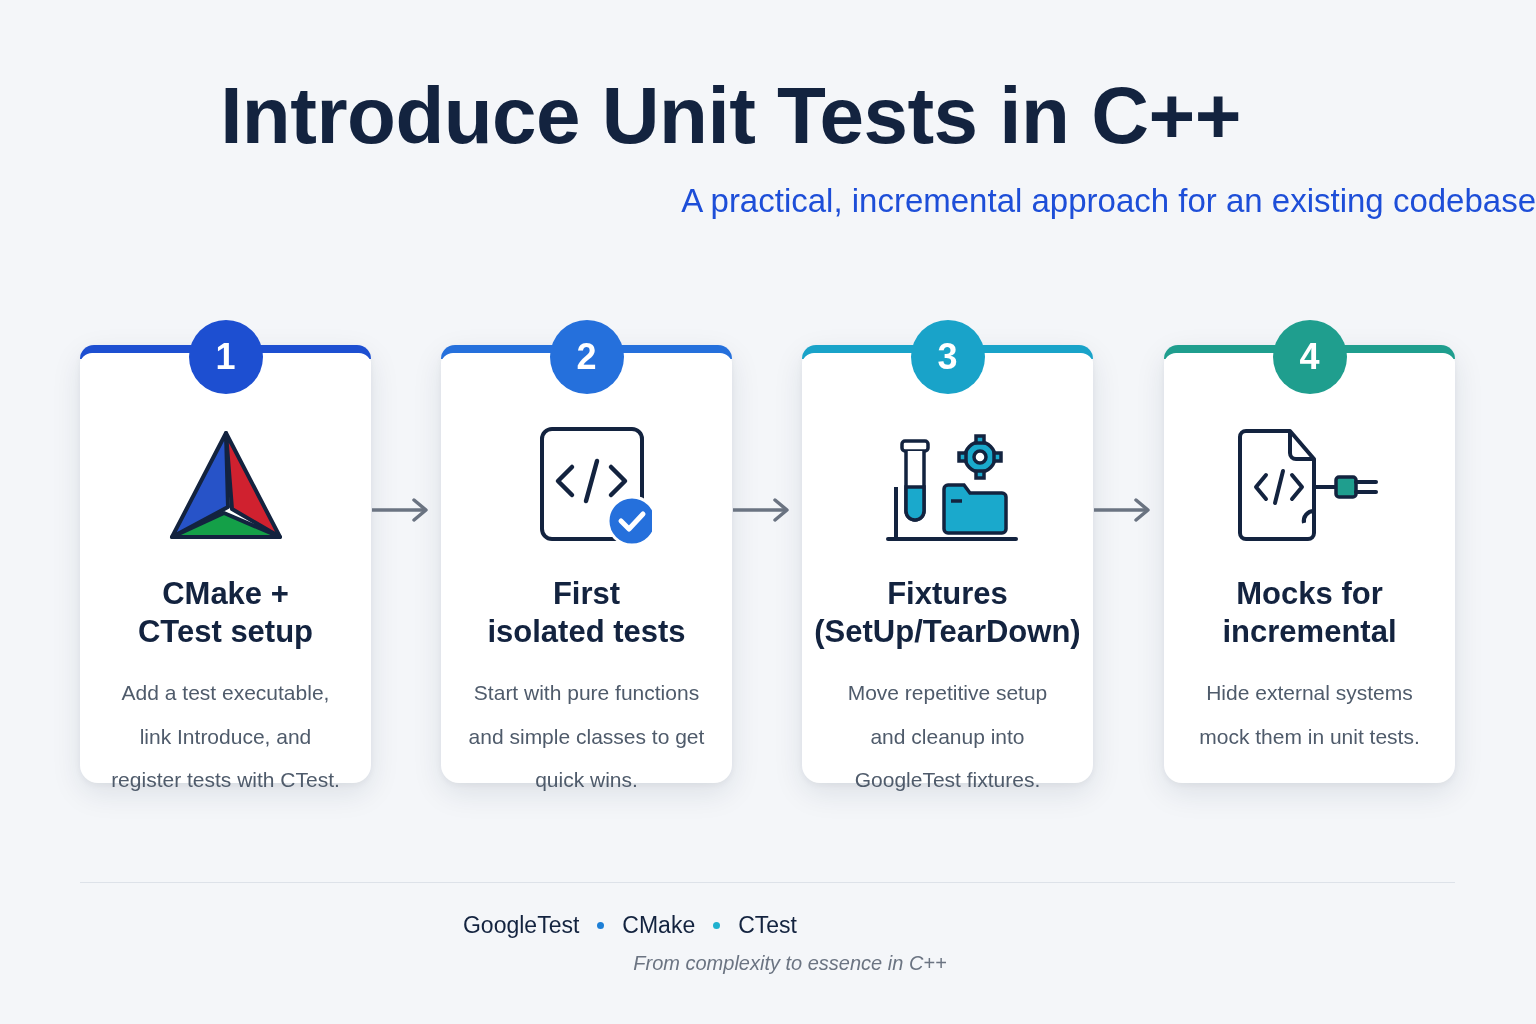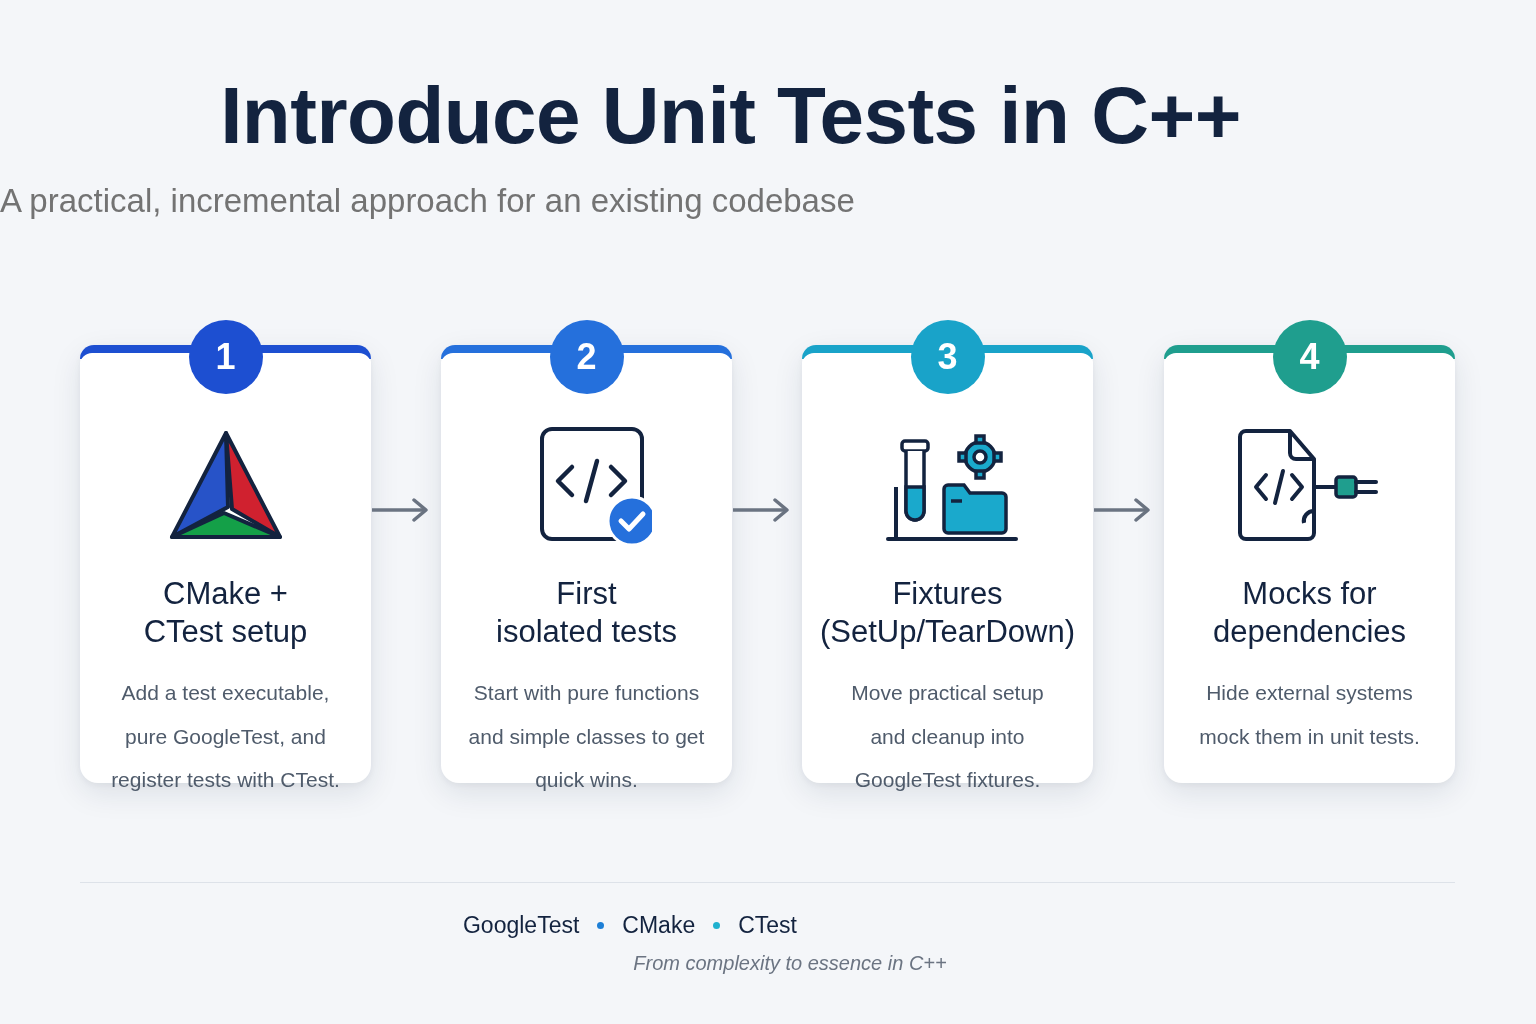--- a/index.html
+++ b/index.html
@@ -11,21 +11,21 @@
     position: relative;
     overflow: hidden;
   }
   .title {
     position: absolute; top: 70px; left: 0; width: 1461px;
     text-align: center; font-size: 80px; font-weight: 700; color: #13233f;
     letter-spacing: -0.5px;
   }
   .subtitle {
     position: absolute; top: 182px; left: 0; width: 1536px;
-    text-align: left; font-size: 33px; color: #737373;
+    text-align: right; font-size: 33px; color: #1d4ed8;
   }
   .card {
     position: absolute; top: 345px; width: 291px; height: 438px;
     background: #ffffff; border-radius: 18px;
     box-shadow: 0 10px 30px rgba(20,35,65,0.10), 0 2px 6px rgba(20,35,65,0.05);
     overflow: visible;
   }
   .card .topbar {
     position: absolute; top: 0; left: 0; right: 0; height: 14px;
     border-radius: 18px 18px 0 0;
@@ -39,21 +39,21 @@
     width: 74px; height: 74px; border-radius: 50%;
     color: #fff; font-size: 36px; font-weight: 700;
     display: flex; align-items: center; justify-content: center;
   }
   .icon-wrap {
     position: absolute; top: 80px; left: 0; width: 100%; height: 120px;
     display: flex; justify-content: center; align-items: center;
   }
   .card-title {
     position: absolute; top: 230px; left: 0; width: 100%;
-    text-align: center; font-size: 31px; font-weight: 400; line-height: 38px;
+    text-align: center; font-size: 31px; font-weight: 700; line-height: 38px;
     color: #13233f;
   }
   .card-title span { display: block; }
   .card-desc {
     position: absolute; top: 320px; left: 20px; right: 20px;
     text-align: center; font-size: 21px; line-height: 30.5px; color: #4f5b6b;
   }
   .card-desc span { display: block; margin-top: 13px; }
   .arrow {
     position: absolute; top: 498px; width: 58px; height: 24px;
@@ -89,21 +89,21 @@
       <polygon points="60,4 66,80 114,108" fill="#d0212f" stroke="#13233f" stroke-width="4" stroke-linejoin="round"></polygon>
       <polygon points="6,108 58,84 114,108" fill="#14a048" stroke="#13233f" stroke-width="4" stroke-linejoin="round"></polygon>
     </svg>
   </div>
   <div class="card-title">
     <span>CMake +</span>
     <span>CTest setup</span>
   </div>
   <div class="card-desc">
     <span>Add a test executable,</span>
-    <span>pure GoogleTest, and</span>
+    <span>link Introduce, and</span>
     <span>register tests with CTest.</span>
   </div>
 </div>
 
 <svg class="arrow" style="left:372px;" viewBox="0 0 58 24">
   <line x1="0" y1="12" x2="52" y2="12" stroke="#6b7482" stroke-width="3.5"></line>
   <polyline points="42,2 54,12 42,22" fill="none" stroke="#6b7482" stroke-width="3.5" stroke-linecap="round" stroke-linejoin="round"></polyline>
 </svg>
 
 <div class="card" style="left:441px;">
@@ -159,21 +159,21 @@
       </g>
       <path d="M66 64 a4 4 0 0 1 4 -4 H86 l6 8 H124 a4 4 0 0 1 4 4 V104 a4 4 0 0 1 -4 4 H70 a4 4 0 0 1 -4 -4 Z" fill="#1aa9cc" stroke="#13233f" stroke-width="3.5"></path>
       <line x1="73" y1="76" x2="84" y2="76" stroke="#13233f" stroke-width="3.5"></line>
     </svg>
   </div>
   <div class="card-title">
     <span>Fixtures</span>
     <span>(SetUp/TearDown)</span>
   </div>
   <div class="card-desc">
-    <span>Move practical setup</span>
+    <span>Move repetitive setup</span>
     <span>and cleanup into</span>
     <span>GoogleTest fixtures.</span>
   </div>
 </div>
 
 <svg class="arrow" style="left:1094px;" viewBox="0 0 58 24">
   <line x1="0" y1="12" x2="52" y2="12" stroke="#6b7482" stroke-width="3.5"></line>
   <polyline points="42,2 54,12 42,22" fill="none" stroke="#6b7482" stroke-width="3.5" stroke-linecap="round" stroke-linejoin="round"></polyline>
 </svg>
 
@@ -190,21 +190,21 @@
       <polyline points="62,50 72,62 62,74" fill="none" stroke="#13233f" stroke-width="4" stroke-linecap="round" stroke-linejoin="round"></polyline>
       <path d="M84 86 a10 10 0 0 0 -10 12" fill="none" stroke="#13233f" stroke-width="4"></path>
       <line x1="84" y1="62" x2="106" y2="62" stroke="#13233f" stroke-width="4"></line>
       <rect x="106" y="52" width="20" height="20" rx="3" fill="#1f9e8e" stroke="#13233f" stroke-width="3.5"></rect>
       <line x1="126" y1="57" x2="146" y2="57" stroke="#13233f" stroke-width="4" stroke-linecap="round"></line>
       <line x1="126" y1="67" x2="146" y2="67" stroke="#13233f" stroke-width="4" stroke-linecap="round"></line>
     </svg>
   </div>
   <div class="card-title">
     <span>Mocks for</span>
-    <span>dependencies</span>
+    <span>incremental</span>
   </div>
   <div class="card-desc">
     <span>Hide external systems</span>
     <span>mock them in unit tests.</span>
   </div>
 </div>
 
 <div class="divider"></div>
 
 <div class="tags">

